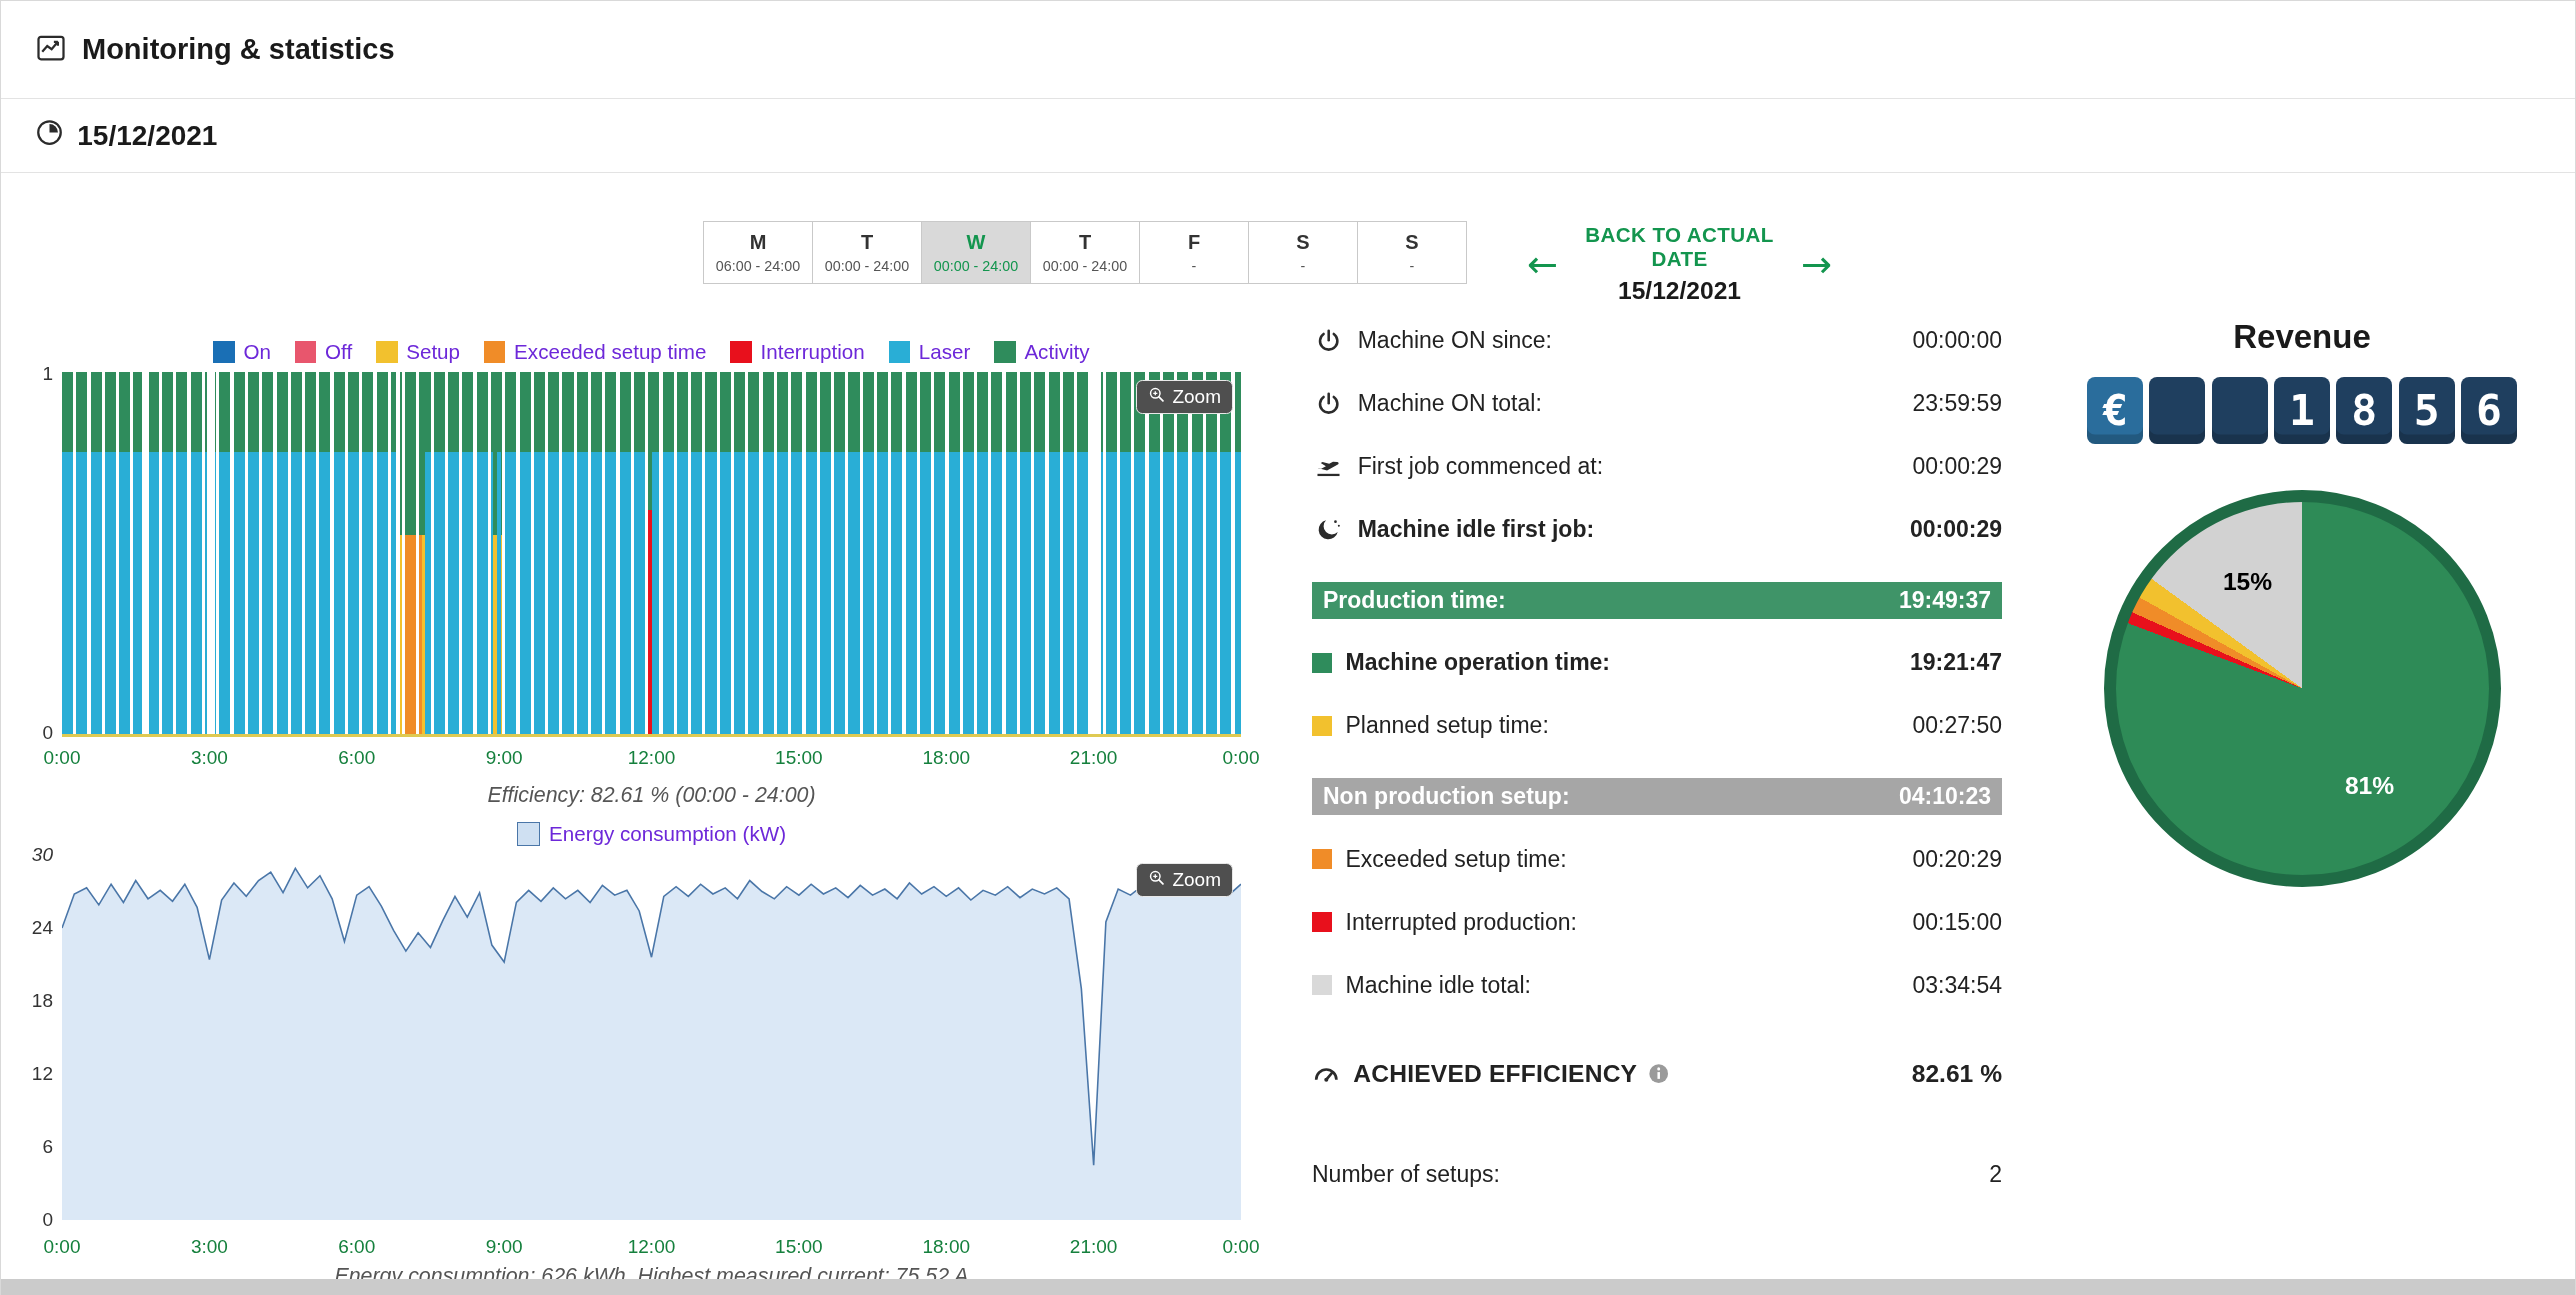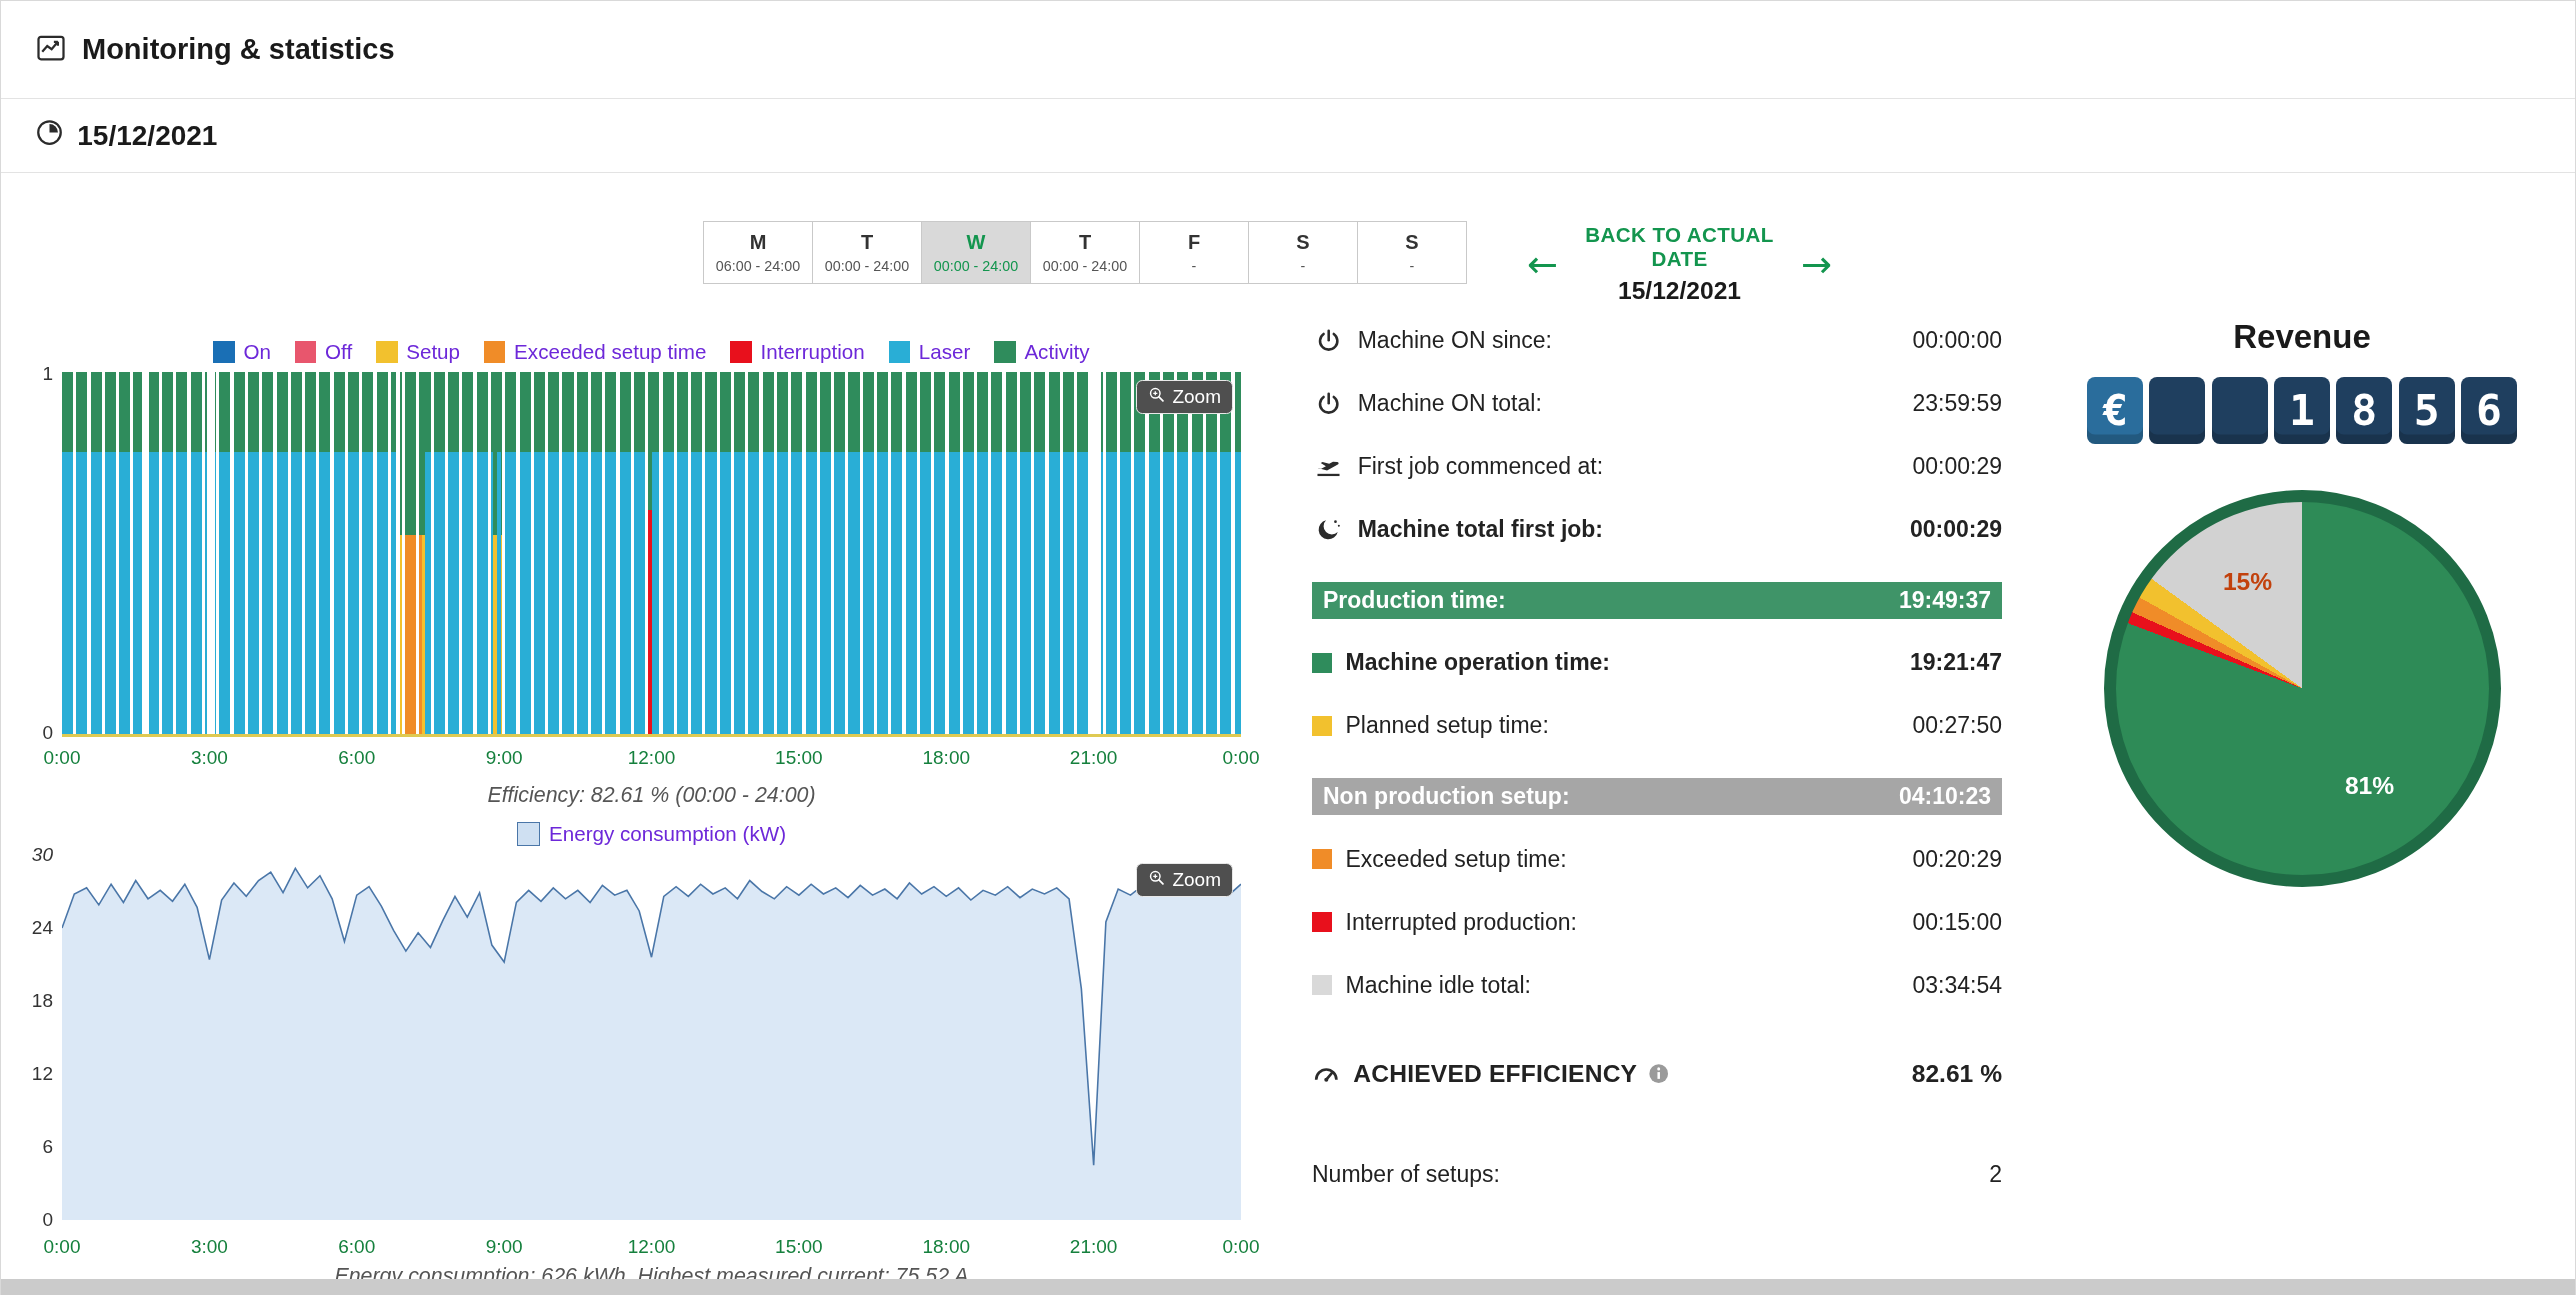--- a/index.html
+++ b/index.html
@@ -303,21 +303,21 @@
           <span class="stat-value">00:00:29</span>
         </div>
         <div class="stat-row bold">
           <span class="icon">
             <svg width="27" height="27" viewBox="0 0 24 24">
               <path d="M20.2 14.2A8.6 8.6 0 1 1 9.8 3.8a7.2 7.2 0 0 0 10.4 10.4z" fill="#2b2b2b"></path>
               <circle cx="18.2" cy="5" r="1.2" fill="#2b2b2b"></circle>
               <circle cx="21.2" cy="8.6" r="0.9" fill="#2b2b2b"></circle>
             </svg>
           </span>
-          <span class="stat-label">Machine total first job:</span>
+          <span class="stat-label">Machine idle first job:</span>
           <span class="stat-value">00:00:29</span>
         </div>
         <div class="stat-bar" style="background: rgb(63, 148, 104);">
           <span class="stat-label">Production time:</span>
           <span class="stat-value">19:49:37</span>
         </div>
         <div class="stat-row bold">
           <span class="swatch" style="background: rgb(47, 140, 92);"></span>
           <span class="stat-label">Machine operation time:</span>
           <span class="stat-value">19:21:47</span>
@@ -378,19 +378,19 @@
         <div class="tile"></div>
         <div class="tile"></div>
         <div class="tile">1</div>
         <div class="tile">8</div>
         <div class="tile">5</div>
         <div class="tile">6</div>
       </div>
     <div id="pie-wrap">
       <div id="pie" style="background: conic-gradient(rgb(46, 139, 87) 0deg, rgb(46, 139, 87) 290.5deg, rgb(232, 16, 28) 290.5deg, rgb(232, 16, 28) 294.1deg, rgb(240, 140, 40) 294.1deg, rgb(240, 140, 40) 299.2deg, rgb(242, 193, 46) 299.2deg, rgb(242, 193, 46) 306deg, rgb(210, 210, 210) 306deg, rgb(210, 210, 210) 360deg);"></div>
     <div class="pie-label" style="left: 266px; top: 296px; color: rgb(255, 255, 255);">81%</div>
-        <div class="pie-label" style="left: 144px; top: 92px; color: #c2410c;">15%</div>
+        <div class="pie-label" style="left: 144px; top: 92px; color: #000000;">15%</div>
       </div>
   </div>
 
   <div class="hscroll"></div>
 </div>
 
 
 </body></html>

